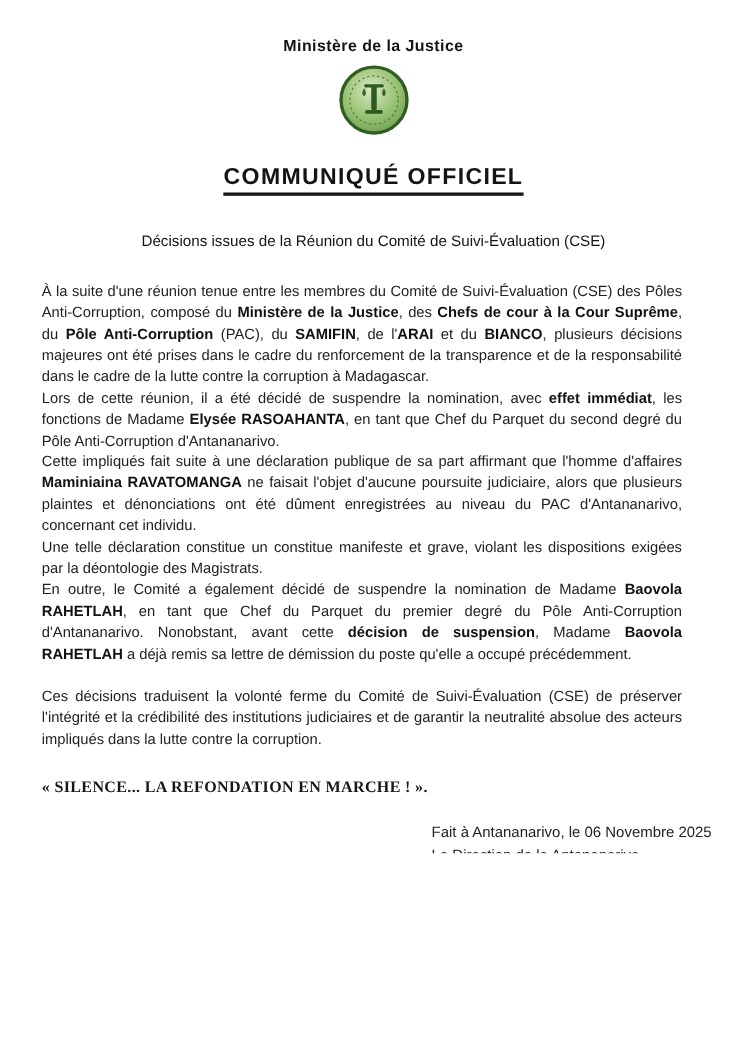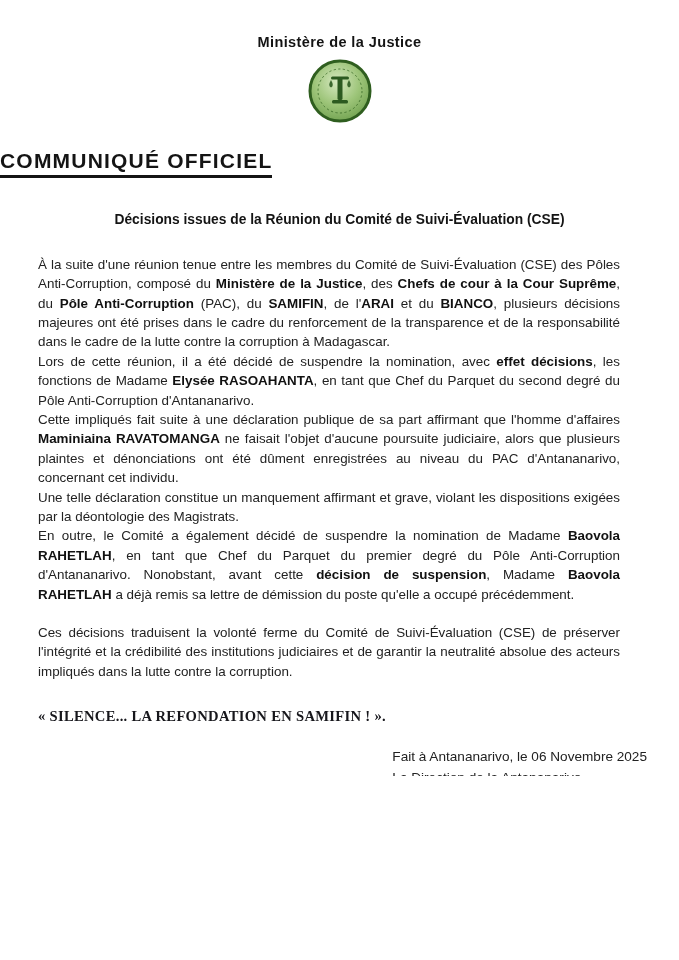--- a/index.html
+++ b/index.html
@@ -13,33 +13,33 @@
   }
   .ministry {
     padding-top:34px;
     text-align:center;
     font-weight:bold;
     font-size:14.5px;
     letter-spacing:.4px;
     color:#141414;
   }
   .logo-wrap { display:flex; justify-content:center; margin-top:8px; }
-  .title-wrap { margin-top:25px; }
+  .title-wrap { text-align:center; margin-top:25px; }
   .title {
     display:inline-block;
     font-weight:bold;
     font-size:21px;
     letter-spacing:1.2px;
     border-bottom:3px solid #141414;
     padding-bottom:2px;
     color:#141414;
   }
   .subtitle {
     text-align:center;
-    font-weight:bold;
+    font-weight:normal;
     font-size:13.8px;
     line-height:1.5;
     margin-top:32px;
     color:#141414;
   }
   .body-text {
     margin:24px 59px 0 38px;
     font-size:13.4px;
     line-height:19.4px;
     text-align:justify;
@@ -99,28 +99,28 @@
   <div class="title-wrap">
     <span class="title">COMMUNIQUÉ OFFICIEL</span>
   </div>
 
   <div class="subtitle">
     <div>Décisions issues de la Réunion du Comité de Suivi-Évaluation (CSE)</div>
   </div>
 
   <div class="body-text">
     <p><span>À la suite d'une réunion tenue entre les membres du Comité de Suivi-Évaluation (CSE) des Pôles Anti-Corruption, composé du </span><b>Ministère de la Justice</b><span>, des </span><b>Chefs de cour à la Cour Suprême</b><span>, du </span><b>Pôle Anti-Corruption</b><span> (PAC), du </span><b>SAMIFIN</b><span>, de l'</span><b>ARAI</b><span> et du </span><b>BIANCO</b><span>, plusieurs décisions majeures ont été prises dans le cadre du renforcement de la transparence et de la responsabilité dans le cadre de la lutte contre la corruption à Madagascar.</span></p>
-    <p><span>Lors de cette réunion, il a été décidé de suspendre la nomination, avec </span><b>effet décisions</b><span>, les fonctions de Madame </span><b>Elysée RASOAHANTA</b><span>, en tant que Chef du Parquet du second degré du Pôle Anti-Corruption d'Antananarivo.</span></p>
+    <p><span>Lors de cette réunion, il a été décidé de suspendre la nomination, avec </span><b>effet immédiat</b><span>, les fonctions de Madame </span><b>Elysée RASOAHANTA</b><span>, en tant que Chef du Parquet du second degré du Pôle Anti-Corruption d'Antananarivo.</span></p>
     <p><span>Cette impliqués fait suite à une déclaration publique de sa part affirmant que l'homme d'affaires </span><b>Maminiaina RAVATOMANGA</b><span> ne faisait l'objet d'aucune poursuite judiciaire, alors que plusieurs plaintes et dénonciations ont été dûment enregistrées au niveau du PAC d'Antananarivo, concernant cet individu.</span></p>
-    <p><span>Une telle déclaration constitue un manquement affirmant et grave, violant les dispositions exigées par la déontologie des Magistrats.</span></p>
+    <p><span>Une telle déclaration constitue un constitue manifeste et grave, violant les dispositions exigées par la déontologie des Magistrats.</span></p>
     <p><span>En outre, le Comité a également décidé de suspendre la nomination de Madame </span><b>Baovola RAHETLAH</b><span>, en tant que Chef du Parquet du premier degré du Pôle Anti-Corruption d'Antananarivo. Nonobstant, avant cette </span><b>décision de suspension</b><span>, Madame </span><b>Baovola RAHETLAH</b><span> a déjà remis sa lettre de démission du poste qu'elle a occupé précédemment.</span></p>
     <p class="spaced"><span>Ces décisions traduisent la volonté ferme du Comité de Suivi-Évaluation (CSE) de préserver l'intégrité et la crédibilité des institutions judiciaires et de garantir la neutralité absolue des acteurs impliqués dans la lutte contre la corruption.</span></p>
   </div>
 
-  <div class="slogan">« SILENCE... LA REFONDATION EN SAMIFIN ! ».</div>
+  <div class="slogan">« SILENCE... LA REFONDATION EN MARCHE ! ».</div>
 
   <div class="sig-block">
     <div>Fait à Antananarivo, le 06 Novembre 2025</div>
     <div>La Direction de la Antananarivo,</div>
     <div>Ministère de la Justice</div>
   </div>
 
   <div class="photo">
     <svg width="212" height="174" viewBox="0 0 212 174">
 

